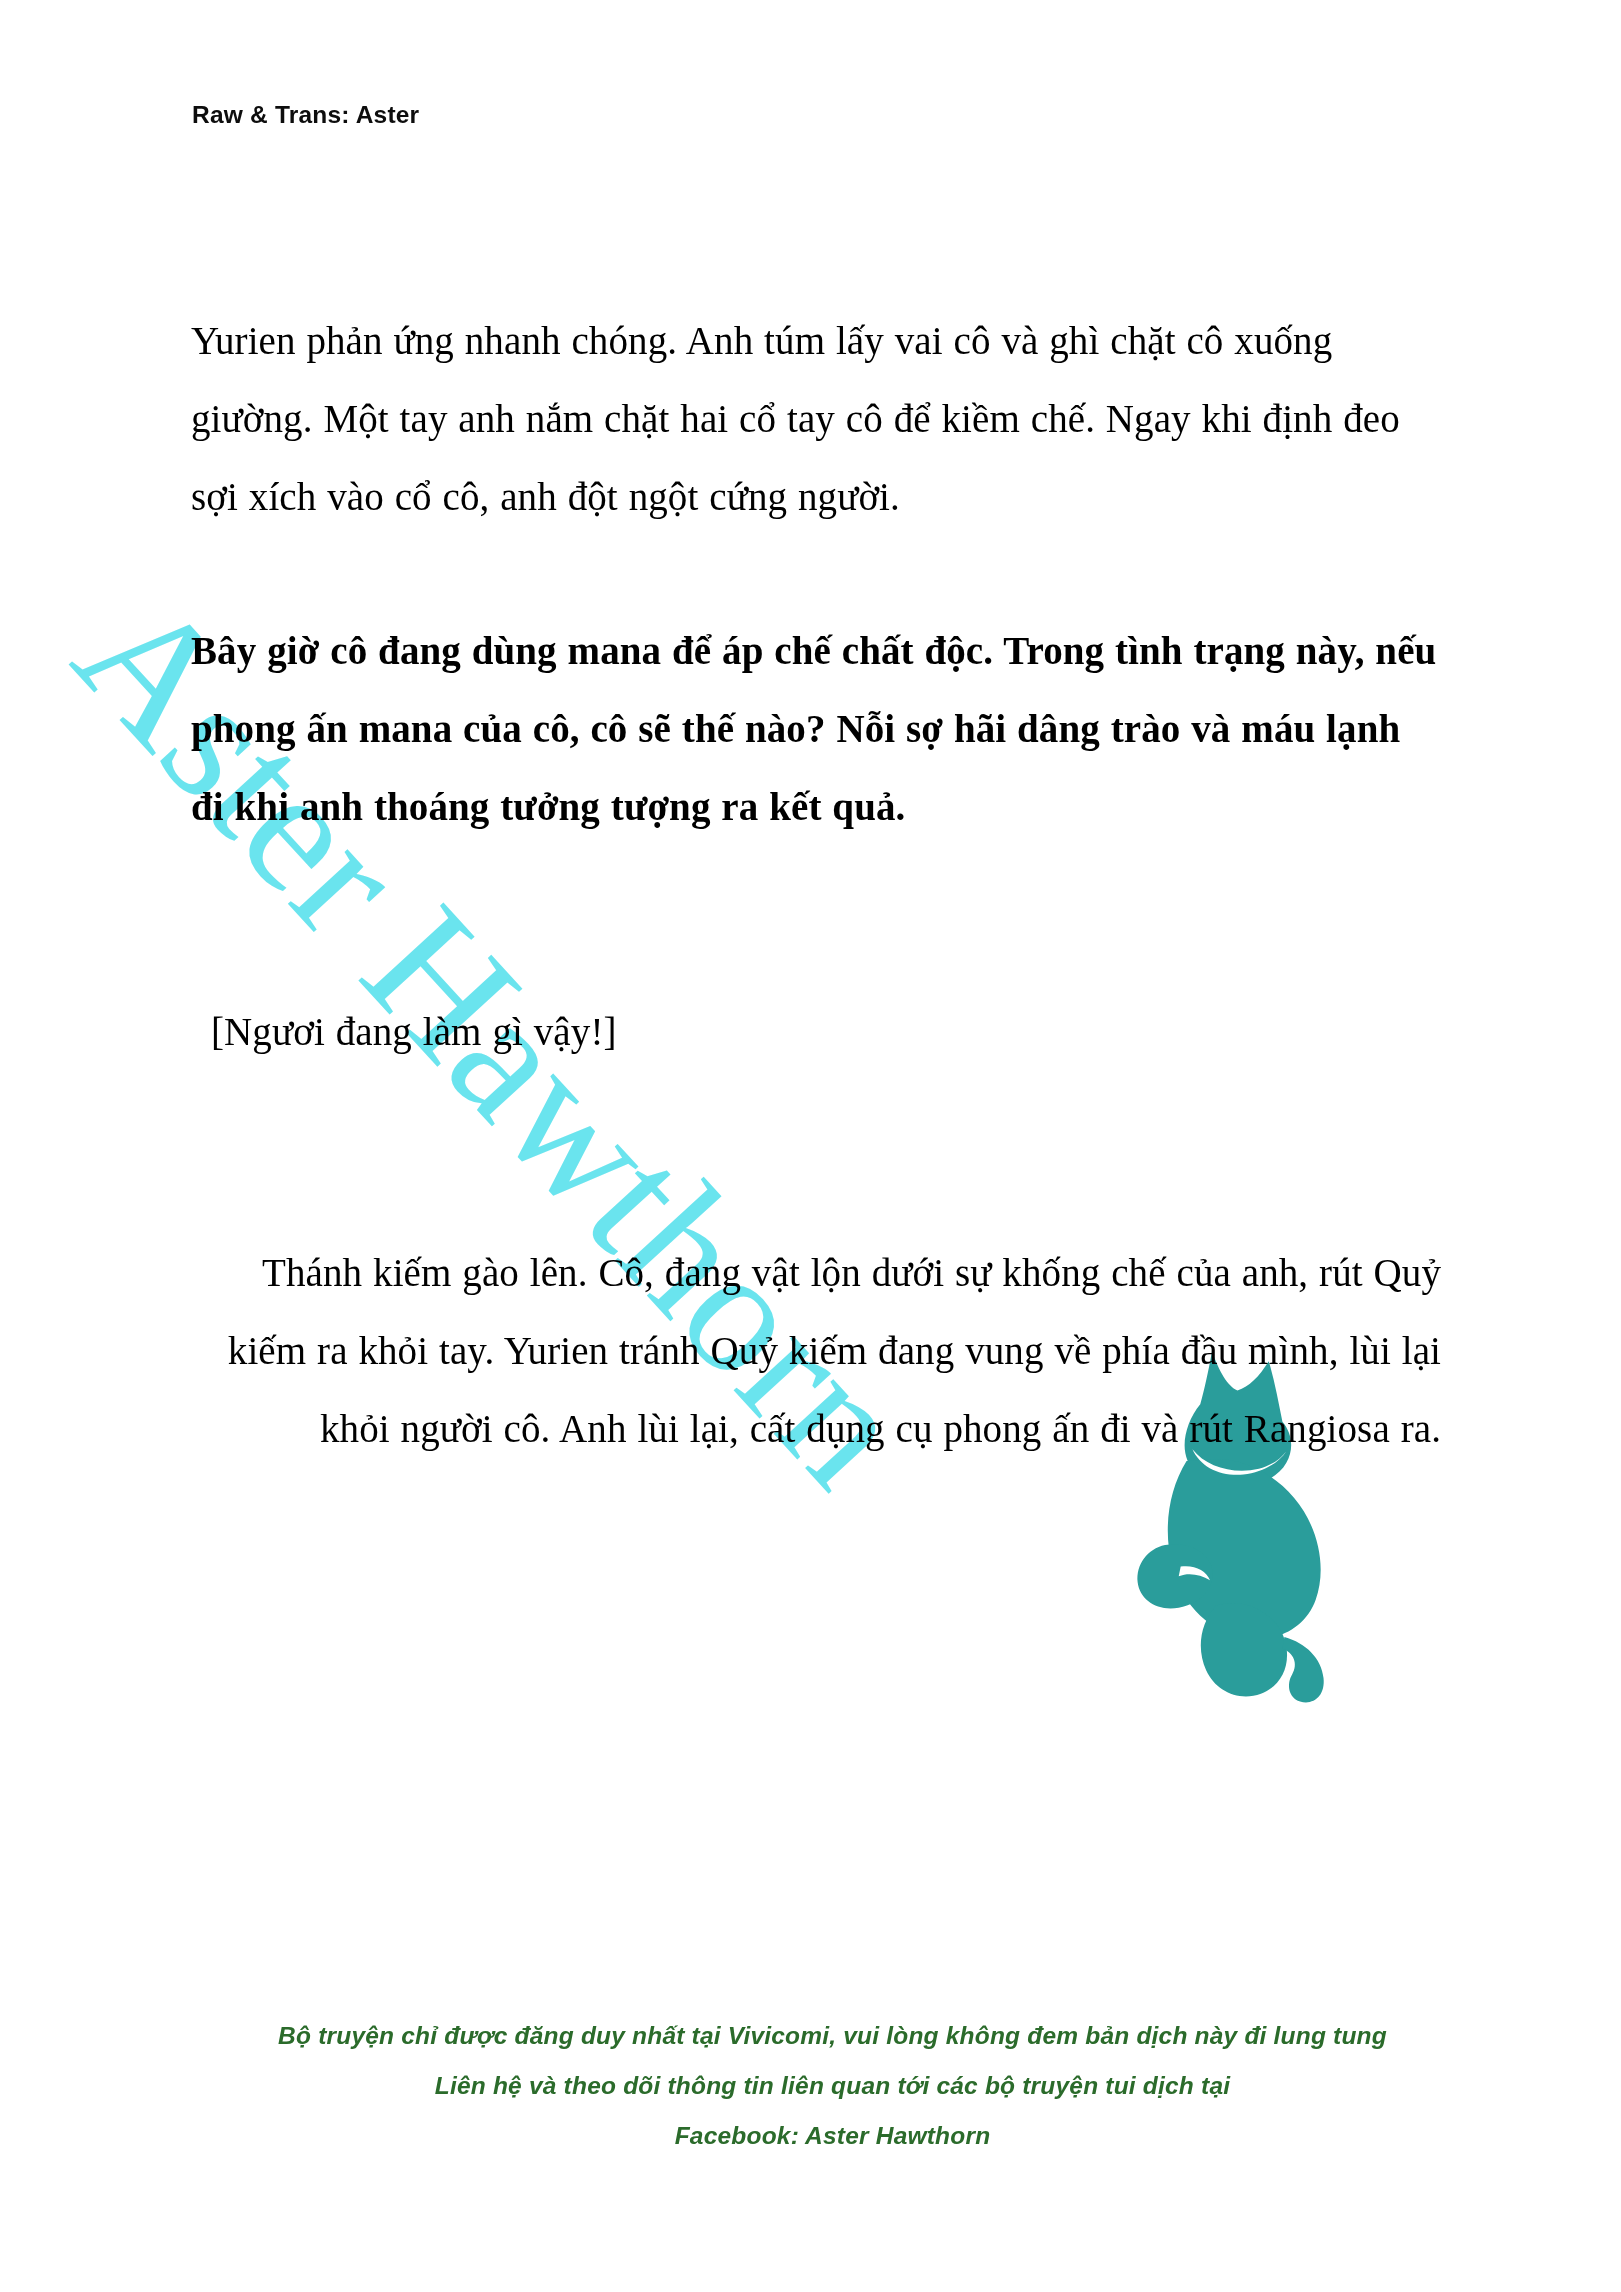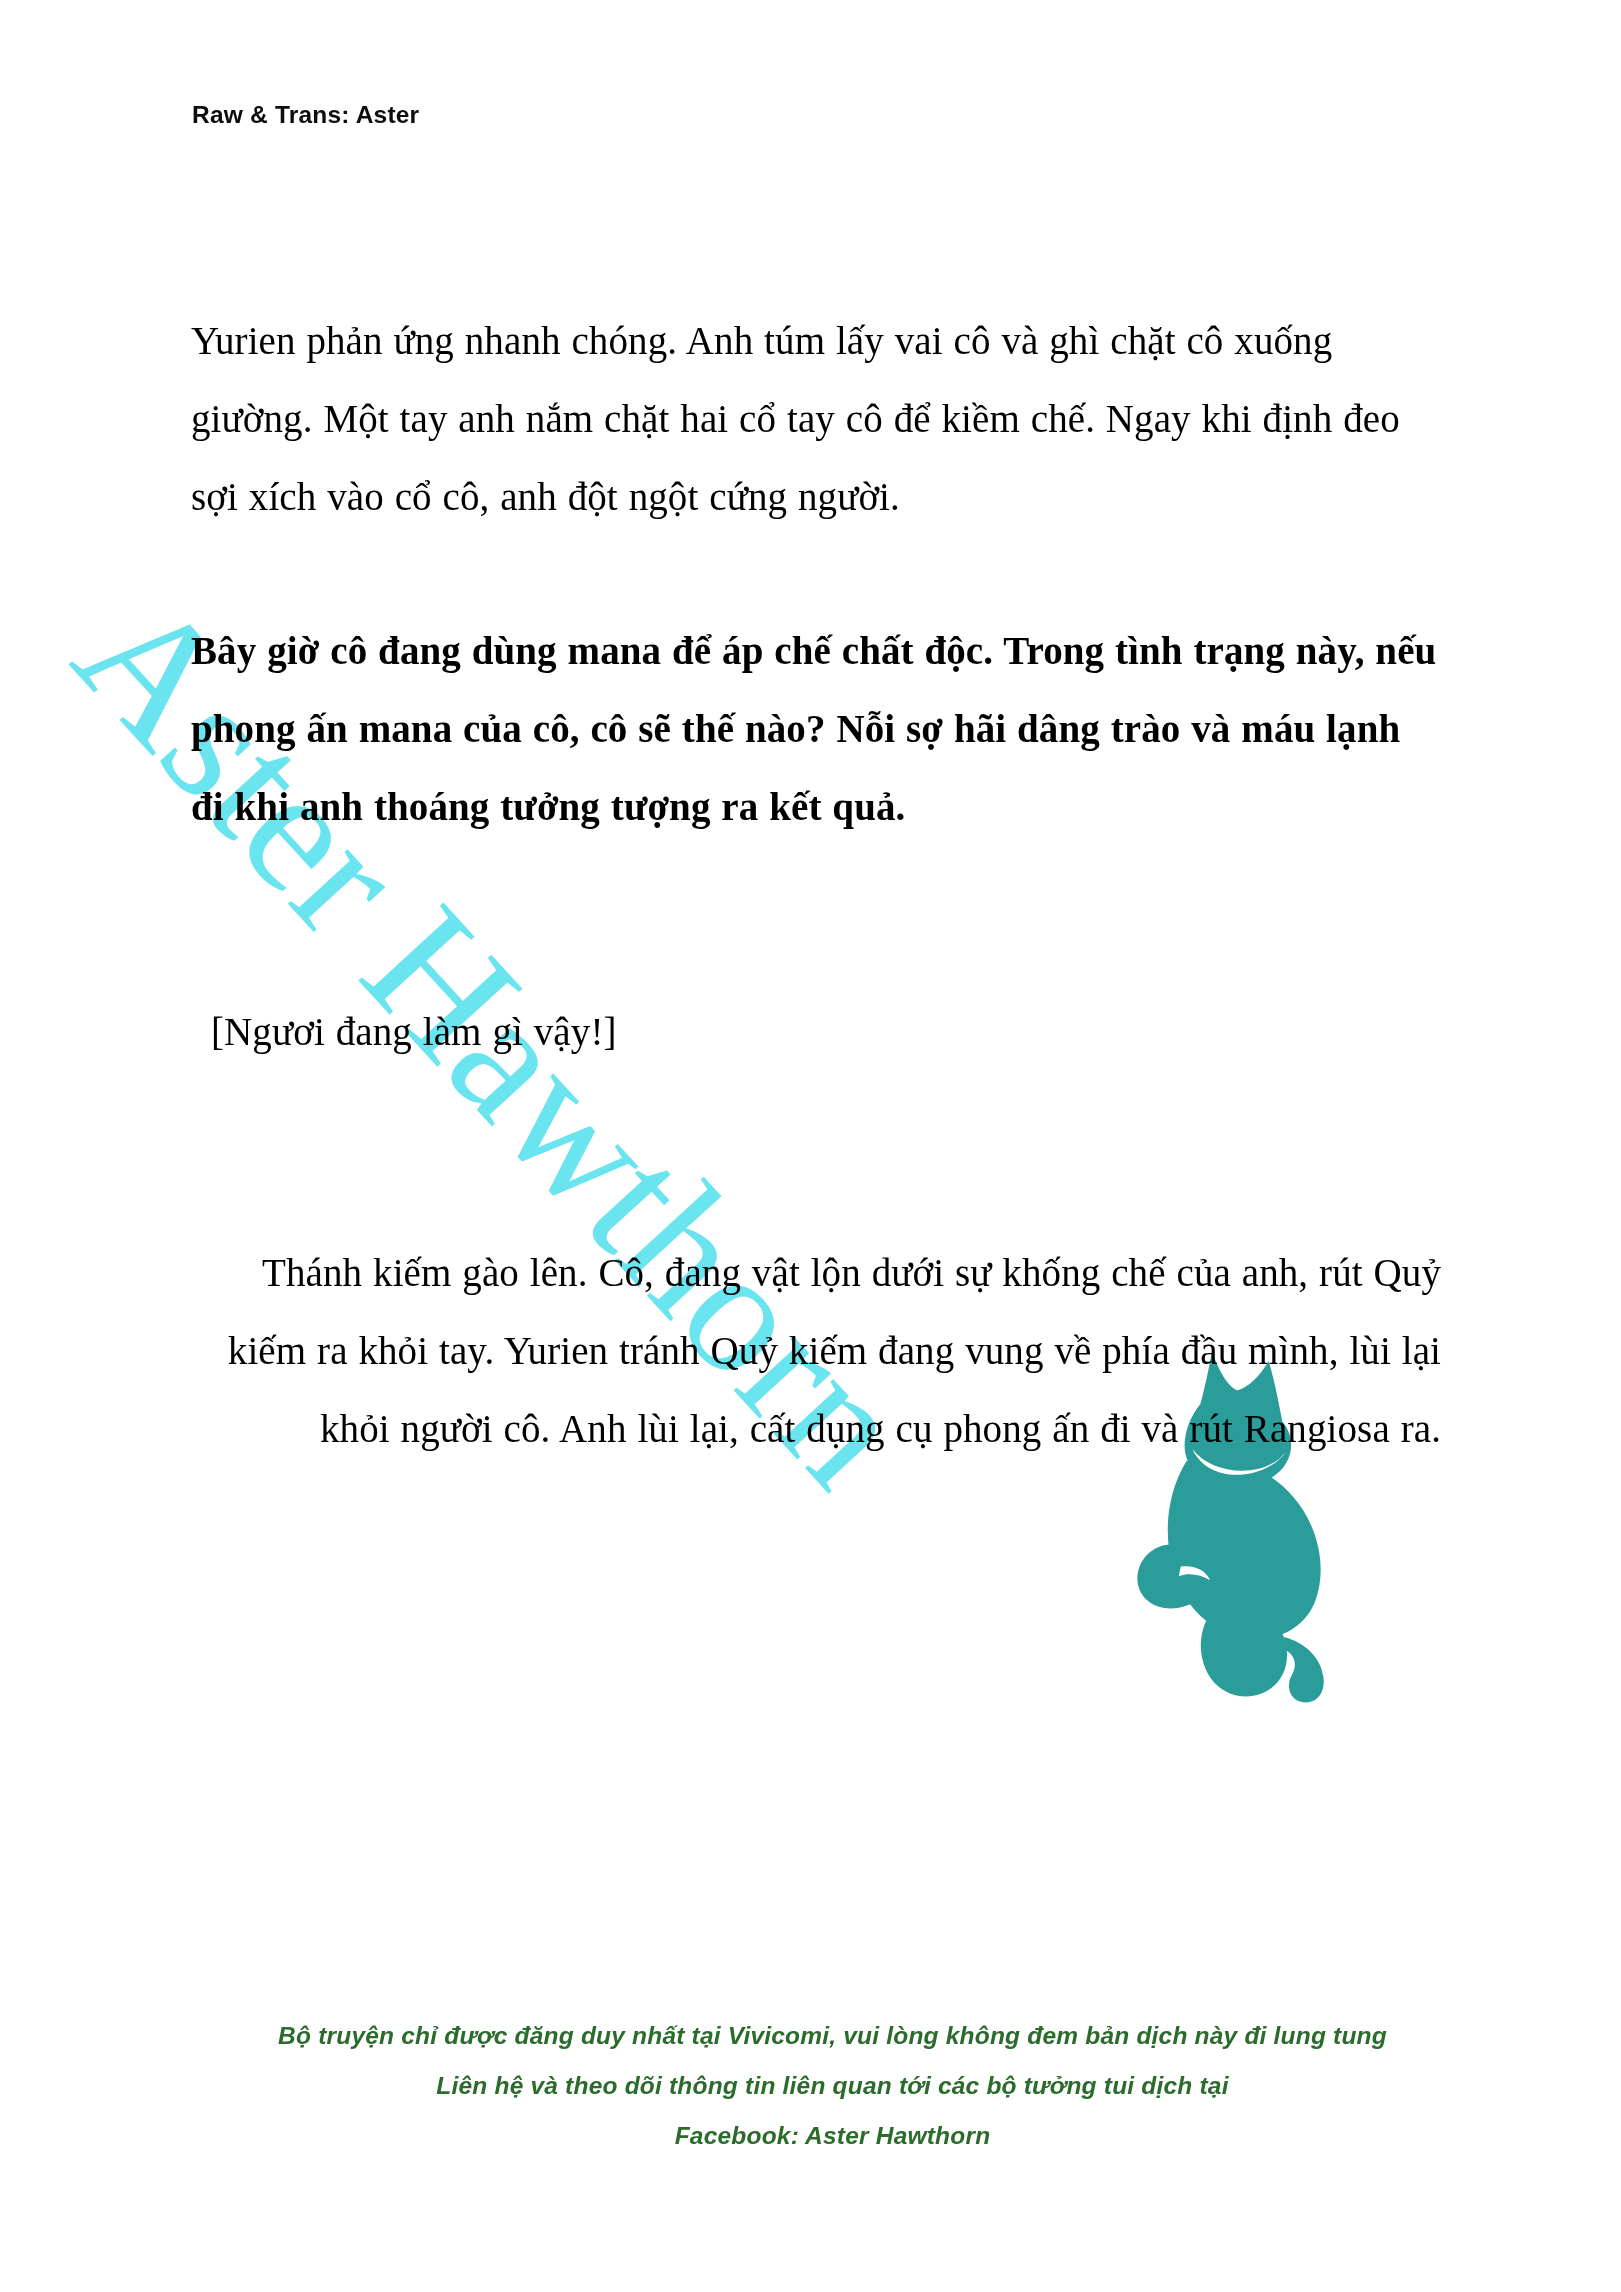--- a/index.html
+++ b/index.html
@@ -157,21 +157,21 @@
 
   <div class="content">
     <p class="para">Yurien phản ứng nhanh chóng. Anh túm lấy vai cô và ghì chặt cô xuống giường. Một tay anh nắm chặt hai cổ tay cô để kiềm chế. Ngay khi định đeo sợi xích vào cổ cô, anh đột ngột cứng người.</p>
     <p class="para gap-lg">Bây giờ cô đang dùng mana để áp chế chất độc. Trong tình trạng này, nếu phong ấn mana của cô, cô sẽ thế nào? Nỗi sợ hãi dâng trào và máu lạnh đi khi anh thoáng tưởng tượng ra kết quả.</p>
     <p class="para gap-xl">[Ngươi đang làm gì vậy!]</p>
     <p class="para last">Thánh kiếm gào lên. Cô, đang vật lộn dưới sự khống chế của anh, rút Quỷ kiếm ra khỏi tay. Yurien tránh Quỷ kiếm đang vung về phía đầu mình, lùi lại khỏi người cô. Anh lùi lại, cất dụng cụ phong ấn đi và rút Rangiosa ra.</p>
   </div>
 
   <div class="footer-note">
     <div class="fline">Bộ truyện chỉ được đăng duy nhất tại Vivicomi, vui lòng không đem bản dịch này đi lung tung</div>
-    <div class="fline">Liên hệ và theo dõi thông tin liên quan tới các bộ tưởng tui dịch tại</div>
+    <div class="fline">Liên hệ và theo dõi thông tin liên quan tới các bộ truyện tui dịch tại</div>
     <div class="fline">Facebook: Aster Hawthorn</div>
   </div>
 
   <div class="brand-logo">
     <svg viewBox="0 0 260 95" width="255" height="93" aria-hidden="true">
       <defs>
         <linearGradient id="lg" x1="0" y1="0" x2="0" y2="1">
           <stop offset="0%" stop-color="#cfdcf5"></stop>
           <stop offset="45%" stop-color="#8fa9dd"></stop>
           <stop offset="100%" stop-color="#5470b8"></stop>

